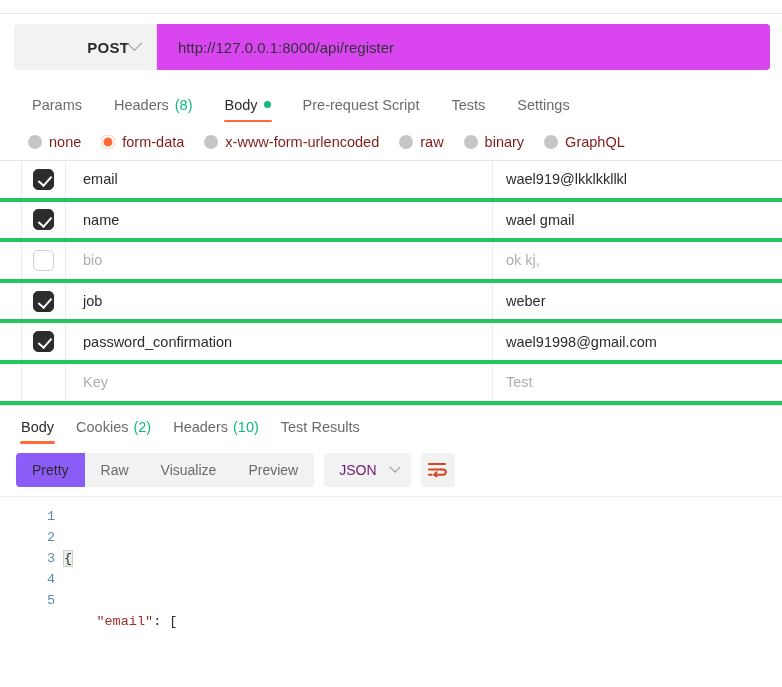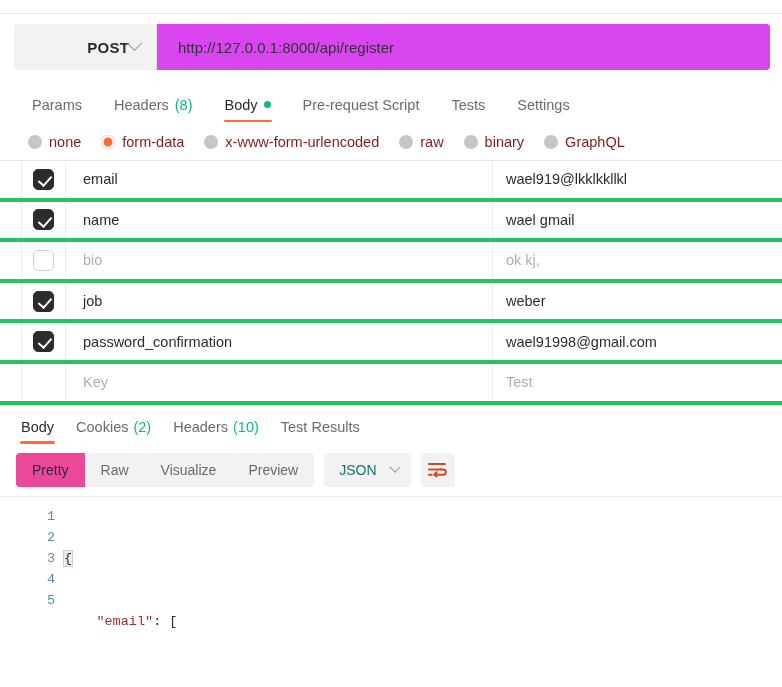--- a/index.html
+++ b/index.html
@@ -213,29 +213,29 @@
     height: 34px;
   }
   .seg-item {
     display: flex; align-items: center;
     padding: 0 16px;
     font-size: 14px;
     color: #6b6b6b;
     cursor: pointer;
     white-space: nowrap;
   }
-  .seg-item.active { background: #ec4899; color: #2c2c2c; }
+  .seg-item.active { background: #8b5cf6; color: #2c2c2c; }
   .fmt {
     display: flex; align-items: center; gap: 14px;
     background: #f2f2f3;
     border-radius: 4px;
     height: 34px;
     padding: 0 12px 0 15px;
     font-size: 14px;
-    color: #0f766e;
+    color: #701a75;
     cursor: pointer;
   }
   .chev-sm {
     width: 8px; height: 8px;
     border-right: 1.6px solid #9a9a9a;
     border-bottom: 1.6px solid #9a9a9a;
     transform: rotate(45deg) translate(-2px,-2px);
   }
   .wrapbtn {
     width: 34px; height: 34px;

